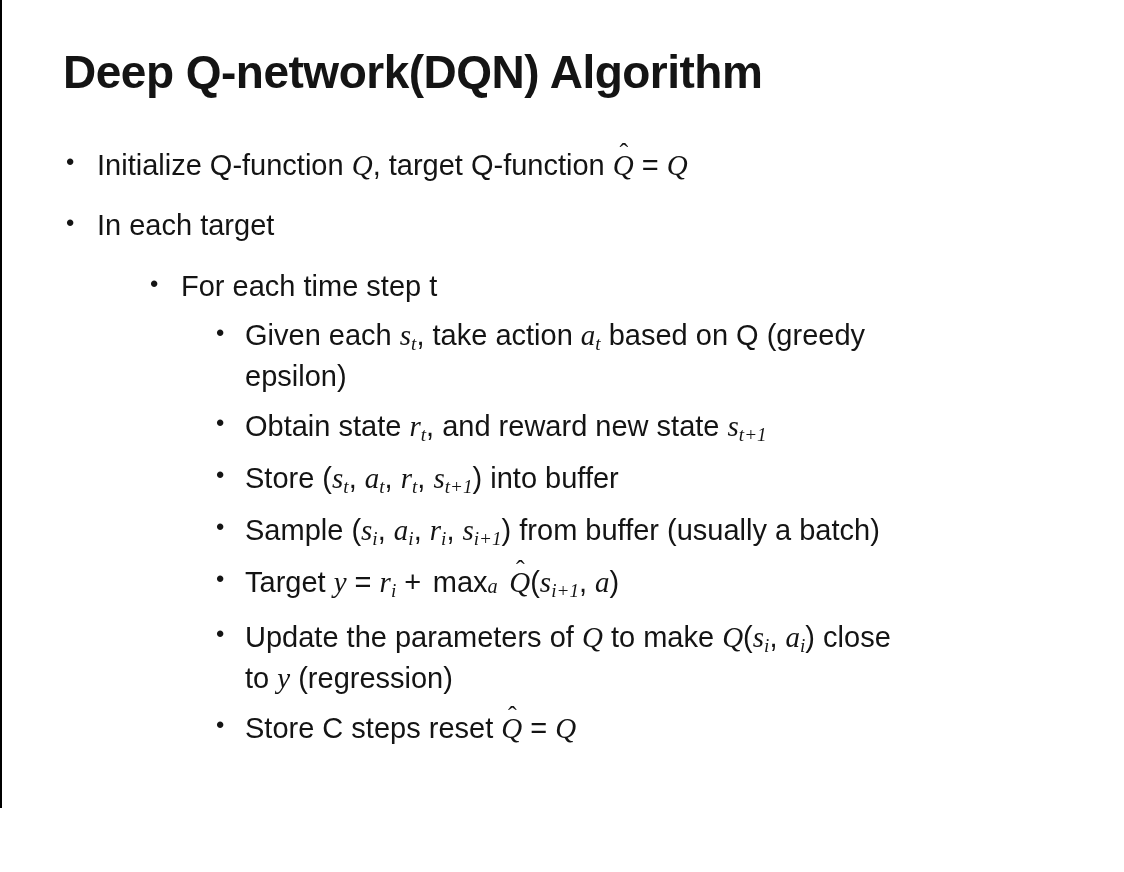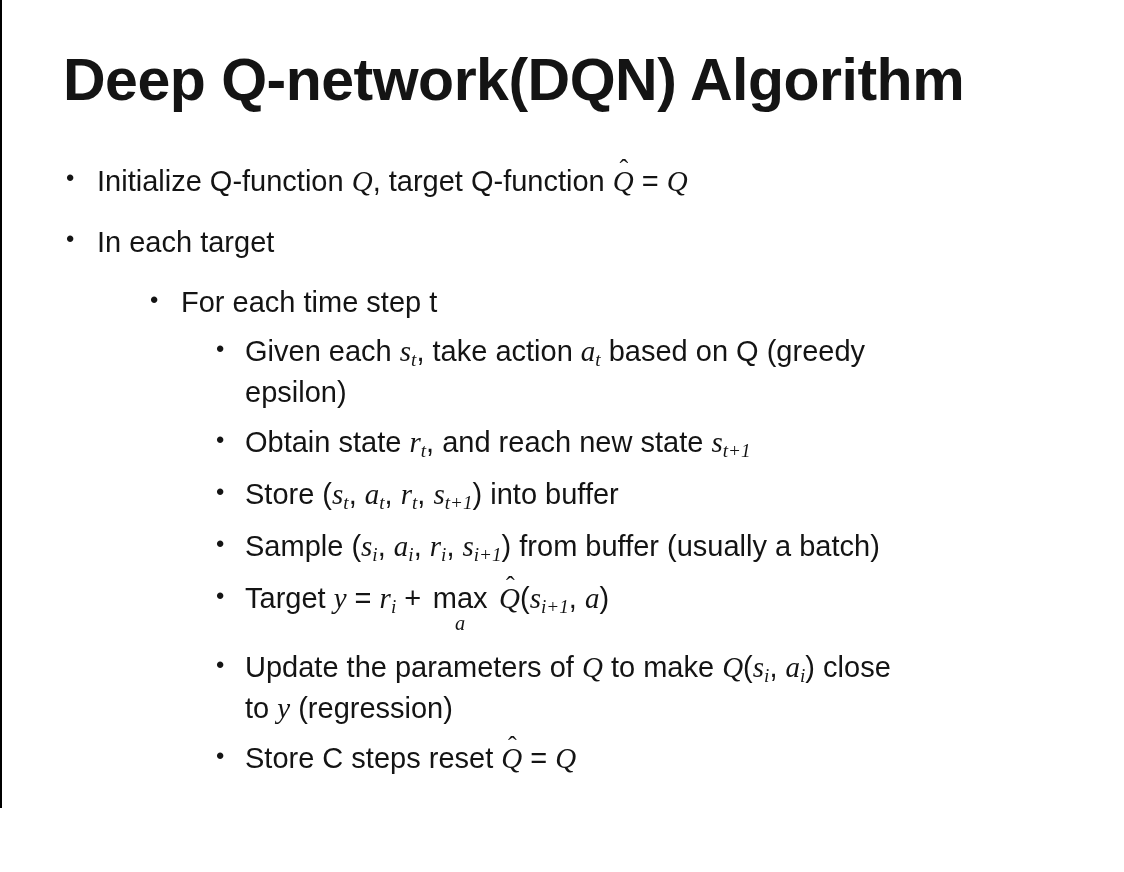--- a/index.html
+++ b/index.html
@@ -11,21 +11,21 @@
     position:relative;
     overflow:hidden;
   }
   .slide-edge{
     position:absolute;left:0;top:0;
     width:2px;height:808px;
     background:#000000;
   }
   .title{
     margin:44px 40px 0 63px;
-    font-size:59px;
+    font-size:46px;
     font-weight:700;
     letter-spacing:-0.5px;
     line-height:1.25;
     white-space:nowrap;
   }
   .bullet-list{
     margin-top:44px;
     font-size:29px;
     line-height:1.34;
   }
@@ -54,41 +54,41 @@
   }
   .hat{position:relative;display:inline-block;}
   .hat-mark{
     position:absolute;
     left:0.26em;top:-0.38em;
     font-size:0.9em;
     font-family:"Liberation Serif",serif;
   }
   .munder{
     display:inline-flex;
-    flex-direction:column;
-    align-items:center;
+    flex-direction:row;
+    align-items:flex-end;
     line-height:1;
     margin:0 0.12em;
   }
   .munder-top{line-height:1;}
   .munder-bot{font-size:0.7em;line-height:1.05;}
 </style>
 </head>
 <body>
 
 <div class="slide-edge"></div>
 
 <div>
   <div class="title">Deep Q-network(DQN) Algorithm</div>
   <div class="bullet-list">
       <div class="row lvl1"><span class="marker">•</span><span class="content"><span class="">Initialize Q-function </span><span class="math">Q</span><span class="">, target Q-function </span><span class="hat"><span class="hat-mark">ˆ</span><span class="math">Q</span></span><span class=""> = </span><span class="math">Q</span></span></div>
       <div class="row lvl1"><span class="marker">•</span><span class="content"><span class="">In each target</span></span></div>
       <div class="row lvl2"><span class="marker">•</span><span class="content"><span class="">For each time step t</span></span></div>
       <div class="row lvl3"><span class="marker">•</span><span class="content"><span class="">Given each </span><span class="math">s</span><span class="math sub">t</span><span class="">, take action </span><span class="math">a</span><span class="math sub">t</span><span class=""> based on Q (greedy</span><br><span class="">epsilon)</span></span></div>
-      <div class="row lvl3"><span class="marker">•</span><span class="content"><span class="">Obtain state </span><span class="math">r</span><span class="math sub">t</span><span class="">, and reach new state </span><span class="math">s</span><span class="math sub">t+1</span></span></div>
+      <div class="row lvl3"><span class="marker">•</span><span class="content"><span class="">Obtain state </span><span class="math">r</span><span class="math sub">t</span><span class="">, and reward new state </span><span class="math">s</span><span class="math sub">t+1</span></span></div>
       <div class="row lvl3"><span class="marker">•</span><span class="content"><span class="">Store (</span><span class="math">s</span><span class="math sub">t</span><span class="">, </span><span class="math">a</span><span class="math sub">t</span><span class="">, </span><span class="math">r</span><span class="math sub">t</span><span class="">, </span><span class="math">s</span><span class="math sub">t+1</span><span class="">) into buffer</span></span></div>
       <div class="row lvl3"><span class="marker">•</span><span class="content"><span class="">Sample (</span><span class="math">s</span><span class="math sub">i</span><span class="">, </span><span class="math">a</span><span class="math sub">i</span><span class="">, </span><span class="math">r</span><span class="math sub">i</span><span class="">, </span><span class="math">s</span><span class="math sub">i+1</span><span class="">) from buffer (usually a batch)</span></span></div>
       <div class="row lvl3"><span class="marker">•</span><span class="content"><span class="">Target </span><span class="math">y</span><span class=""> = </span><span class="math">r</span><span class="math sub">i</span><span class=""> + </span><span class="munder">
             <span class="munder-top">max</span>
             <span class="munder-bot math">a</span>
           </span><span class=""> </span><span class="hat"><span class="hat-mark">ˆ</span><span class="math">Q</span></span><span class="">(</span><span class="math">s</span><span class="math sub">i+1</span><span class="">, </span><span class="math">a</span><span class="">)</span></span></div>
       <div class="row lvl3"><span class="marker">•</span><span class="content"><span class="">Update the parameters of </span><span class="math">Q</span><span class=""> to make </span><span class="math">Q</span><span class="">(</span><span class="math">s</span><span class="math sub">i</span><span class="">, </span><span class="math">a</span><span class="math sub">i</span><span class="">) close</span><br><span class="">to </span><span class="math">y</span><span class=""> (regression)</span></span></div>
       <div class="row lvl3"><span class="marker">•</span><span class="content"><span class="">Store C steps reset </span><span class="hat"><span class="hat-mark">ˆ</span><span class="math">Q</span></span><span class=""> = </span><span class="math">Q</span></span></div>
     </div>
 </div>

